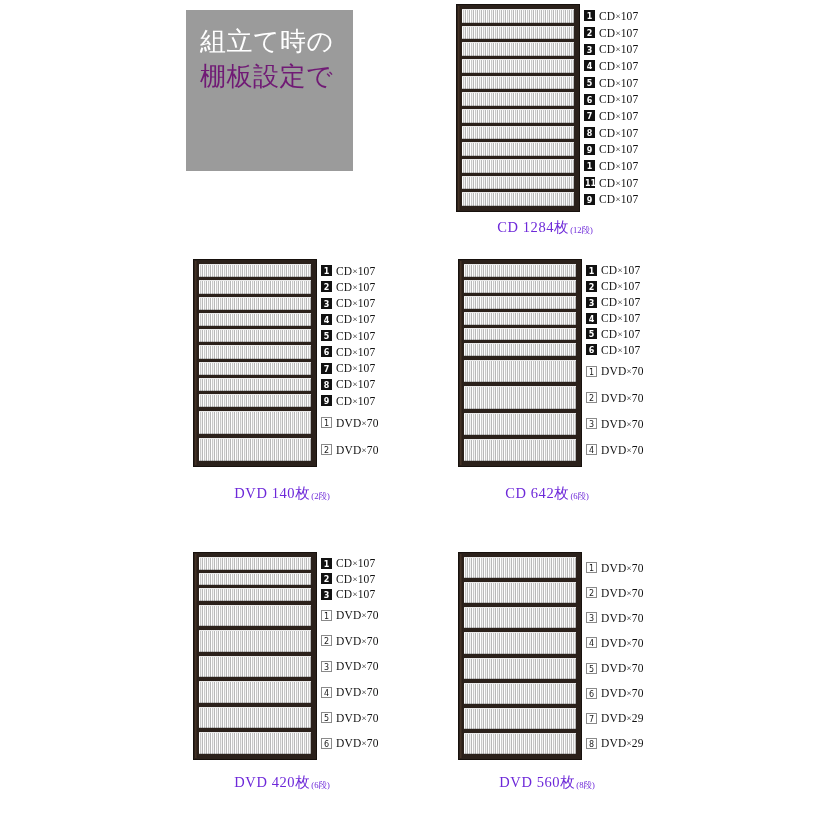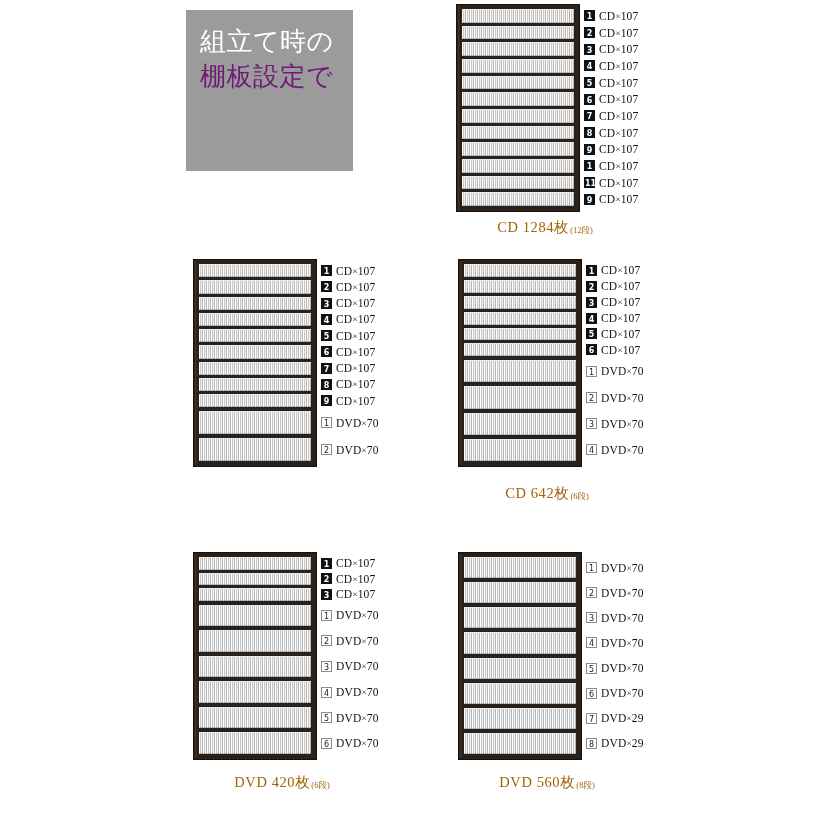--- a/index.html
+++ b/index.html
@@ -123,21 +123,21 @@
   .label-text .mult {
     font-size: 9px;
     vertical-align: 1px;
   }
 
   
   .caption {
     position: absolute;
     text-align: center;
     font-family: "Liberation Serif", "DejaVu Serif", serif;
-    color: #a16207;
+    color: #6d28d9;
   }
   .caption .cap-line {
     font-size: 14.5px;
     line-height: 18px;
     letter-spacing: 0.6px;
     white-space: nowrap;
   }
   .caption .cap-sub {
     font-size: 8.5px;
     letter-spacing: 0;
@@ -278,20 +278,21 @@
           <span class="badge dvd">1</span>
           <span class="label-text"><span>DVD</span><span class="mult">×</span><span>70</span></span>
         </div>
         <div class="label" style="left: 128px; top: 190.562px;">
           <span class="badge dvd">2</span>
           <span class="label-text"><span>DVD</span><span class="mult">×</span><span>70</span></span>
         </div>
       </div>
     </div>
     <div class="caption" style="left: 192px; top: 484px; width: 180px;">
+      <div class="cap-line"><span>DVD 140枚</span><span class="cap-sub">(2段)</span></div>
     </div>
     <div class="diagram" style="left: 458px; top: 259px; width: 218px; height: 208px;">
       <div class="unit" style="width: 124px; height: 208px; background: rgb(43, 33, 27);">
         <div class="shelf-row" style="height: 13.087px;"></div>
         <div class="shelf-row" style="height: 13.087px;"></div>
         <div class="shelf-row" style="height: 13.087px;"></div>
         <div class="shelf-row" style="height: 13.087px;"></div>
         <div class="shelf-row" style="height: 13.087px;"></div>
         <div class="shelf-row" style="height: 13.087px;"></div>
         <div class="shelf-row gap-big" style="height: 23.3696px;"></div>

